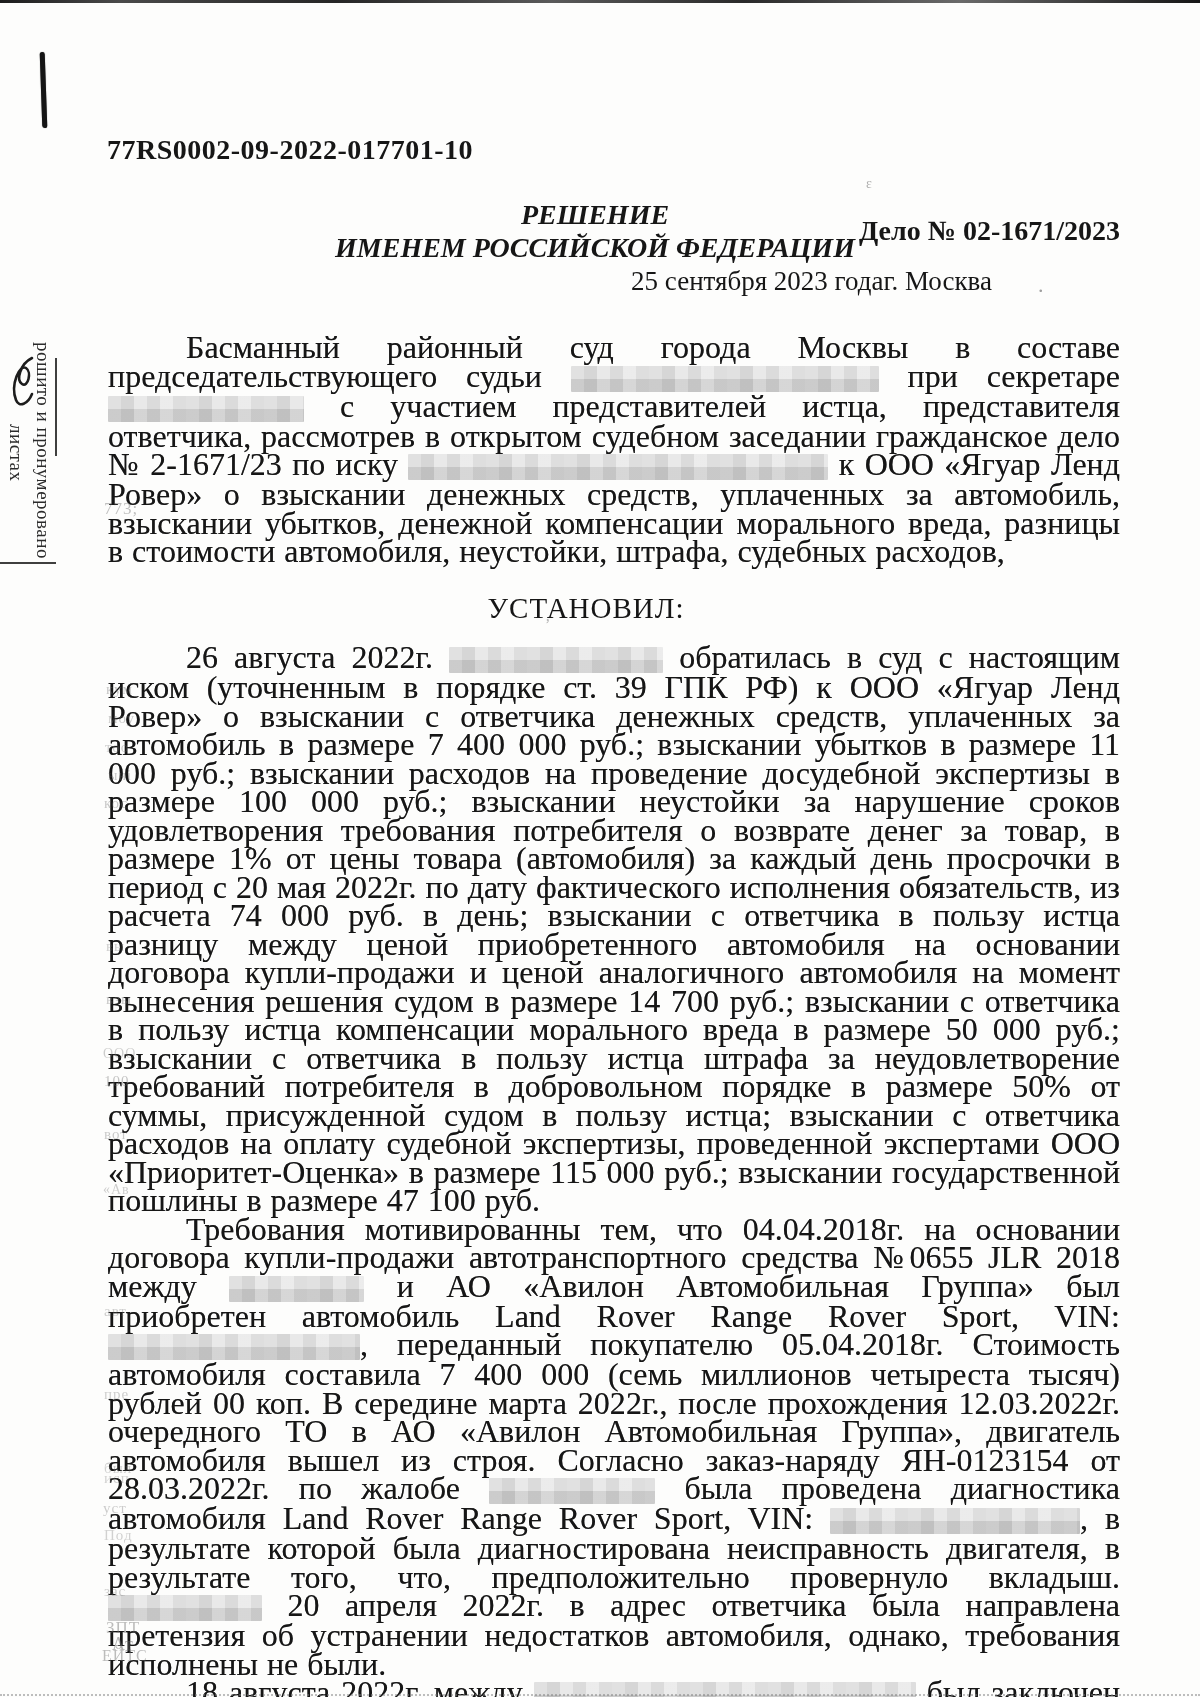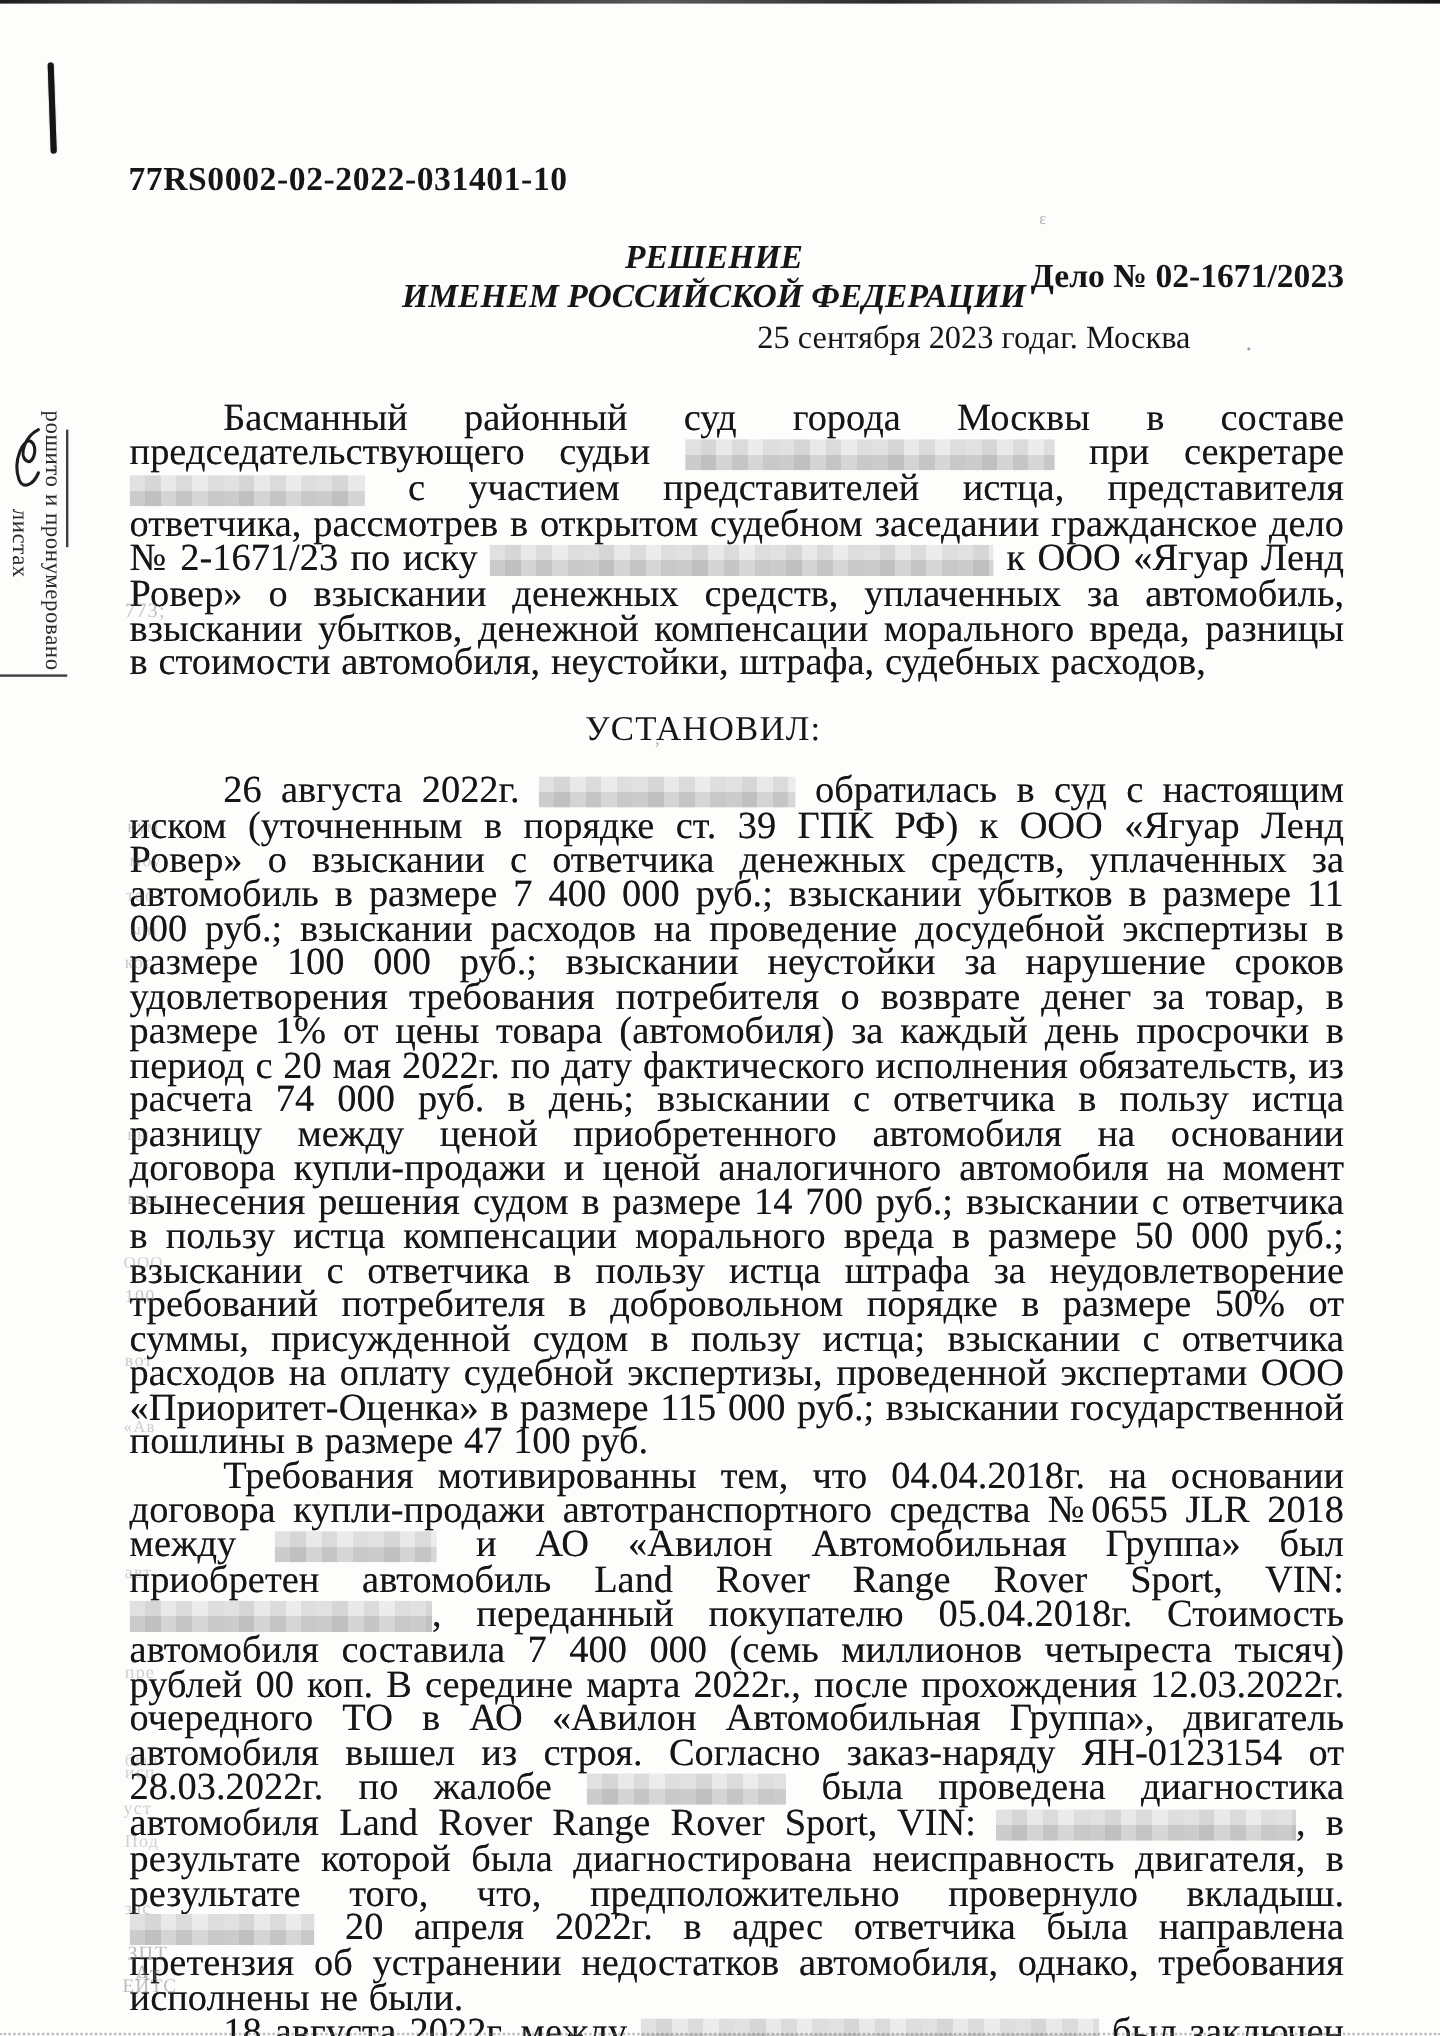--- a/index.html
+++ b/index.html
@@ -80,21 +80,21 @@
   <div class="pen-mark"></div>
 
   <div class="stamp-vline"></div>
   <div class="stamp-hline"></div>
   <span class="stamp-text stamp-line1">рошито и пронумеровано</span>
   <span class="stamp-text stamp-line2">листах</span>
   <svg class="handwriting" width="38" height="64" viewBox="0 0 38 64">
     <path d="M30 8 C18 14, 14 30, 20 34 C26 38, 30 22, 24 18 C18 14, 8 34, 14 50 C17 58, 26 54, 30 44" fill="none" stroke="#1d1d1d" stroke-width="2.6" stroke-linecap="round"></path>
   </svg>
 
-  <div class="doc-number">77RS0002-02-2022-031401-10</div>
+  <div class="doc-number">77RS0002-09-2022-017701-10</div>
   <div class="case-number">Дело № 02-1671/2023</div>
   <div class="title-block">
     <div>РЕШЕНИЕ</div>
     <div>ИМЕНЕМ РОССИЙСКОЙ ФЕДЕРАЦИИ</div>
   </div>
   <div class="date-row">
     <span class="date">25 сентября 2023 года</span>
     <span class="city">г.  Москва</span>
   </div>
 

